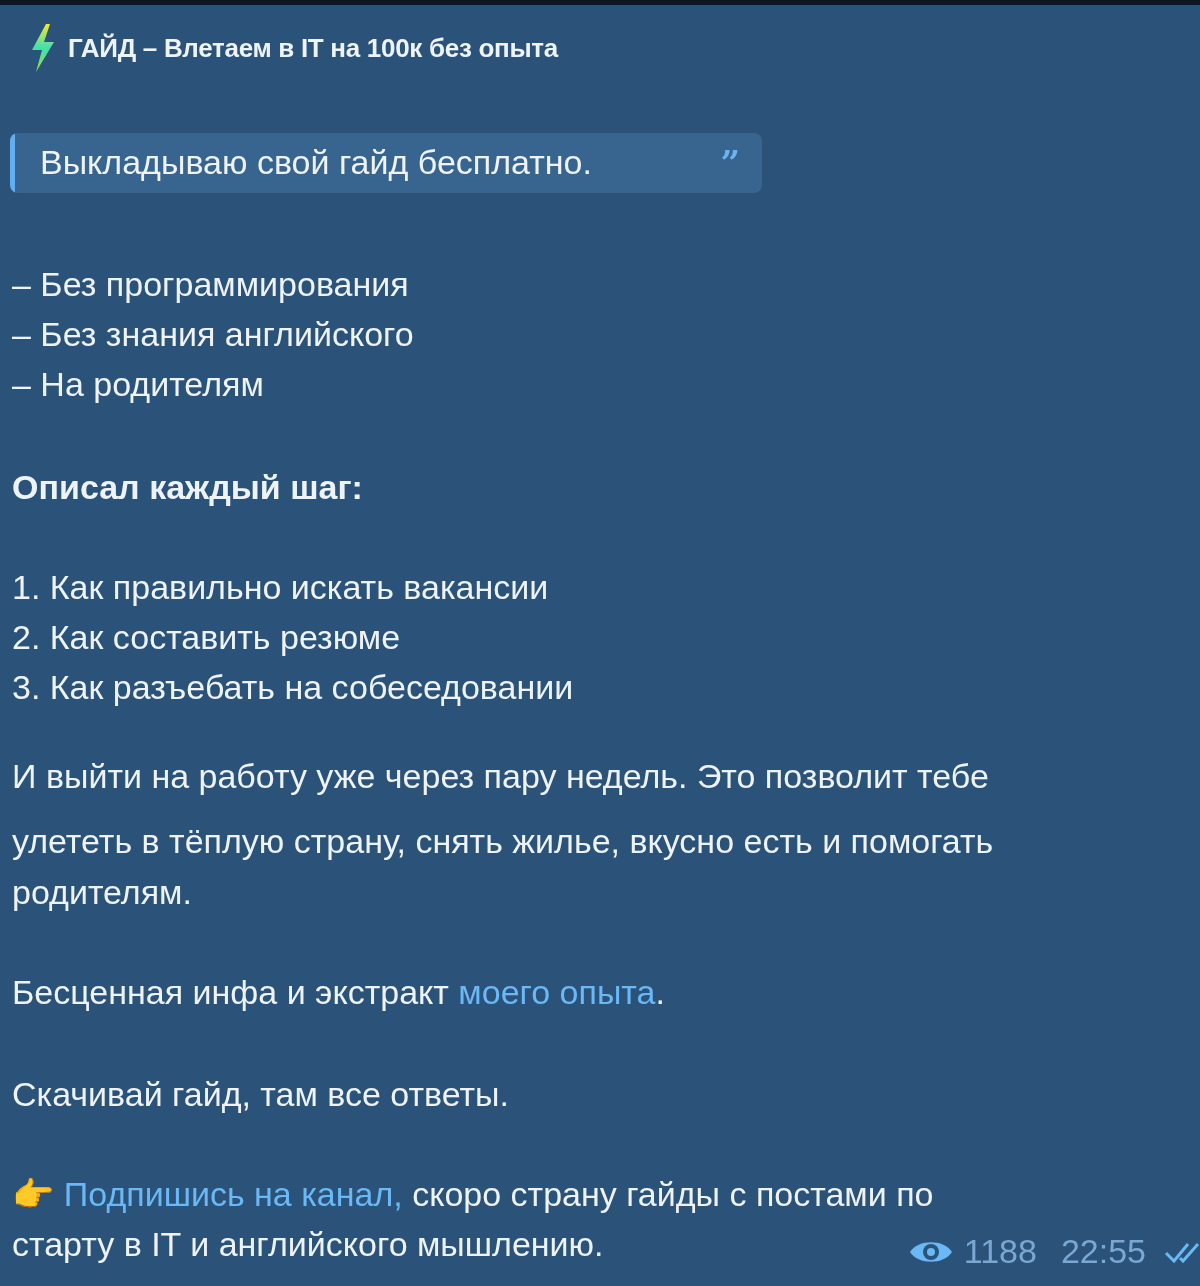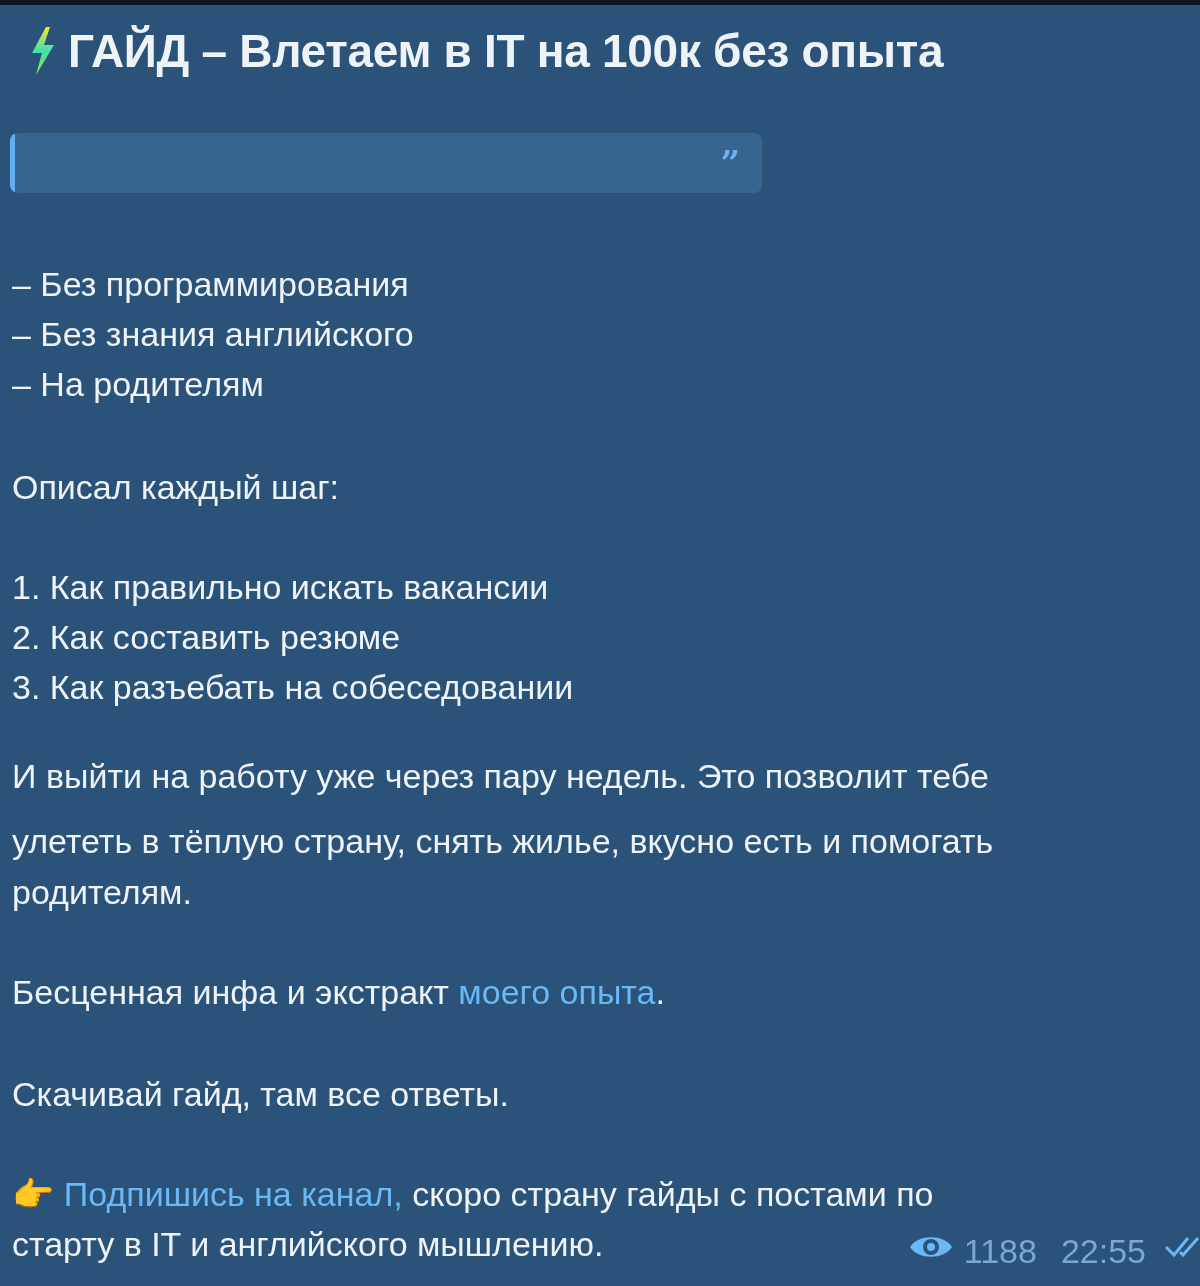--- a/index.html
+++ b/index.html
@@ -4,30 +4,30 @@
 <style>
   html, body { margin: 0; padding: 0; }
   body {
     width: 1200px; height: 1286px; overflow: hidden;
     background: #2b5278;
     font-family: "Liberation Sans", "DejaVu Sans", sans-serif;
     color: #eef3f8;
     position: relative;
   }
   .topbar { position: absolute; left: 0; top: 0; width: 1200px; height: 5px; background: #0e1621; }
-  .title { position: absolute; left: 30px; top: 24px; display: flex; align-items: center; font-size: 46px; font-weight: bold; letter-spacing: -0.3px; }
+  .title { position: absolute; left: 30px; top: 24px; display: flex; align-items: center; font-size: 26px; font-weight: bold; letter-spacing: -0.3px; }
   .bolt { width: 26px; height: 48px; margin-right: 12px; }
   .quote { position: absolute; left: 10px; top: 133px; width: 752px; height: 60px; background: #386490; border-radius: 8px; overflow: hidden; }
   .quote-bar { position: absolute; left: 0; top: 0; width: 5px; height: 100%; background: #62aef0; }
   .quote-text { position: absolute; left: 30px; top: 10px; font-size: 34px; white-space: nowrap; }
   .quote-mark { position: absolute; right: 22px; top: 10px; font-size: 34px; font-weight: bold; color: #6ab4f5; font-family: "DejaVu Serif", serif; }
   .line { position: absolute; left: 12px; font-size: 34px; white-space: nowrap; line-height: 50px; text-align: center; }
-  .bold { font-weight: normal; }
+  .bold { font-weight: bold; }
   .link { color: #6ab8f5; font-weight: normal; cursor: pointer; }
-  .meta { position: absolute; right: 0; top: 1232px; display: flex; font-size: 34px; color: #7aa8d3; }
+  .meta { position: absolute; right: 0; top: 1232px; display: flex; align-items: center; font-size: 34px; color: #7aa8d3; }
   .eye { width: 46px; height: 30px; margin-right: 10px; }
   .check { width: 36px; height: 28px; margin-left: 18px; }
   .gap { width: 24px; }
 </style>
 </head>
 <body>
 
 <div class="topbar"></div>
 
 <div>
@@ -40,20 +40,21 @@
           <stop offset="1" stop-color="#9be23a"></stop>
         </linearGradient>
       </defs>
       <path d="M16 0 L2 26 L12 26 L6 48 L24 18 L14 18 L20 0 Z" fill="url(#bg)"></path>
     </svg>
     <span>ГАЙД – Влетаем в IT на 100к без опыта</span>
   </div>
 
   <div class="quote">
     <div class="quote-bar"></div>
+    <span class="quote-text">Выкладываю свой гайд бесплатно.</span>
     <span class="quote-mark">”</span>
   </div>
 
   <div class="line" style="top:259px">– Без программирования</div>
   <div class="line" style="top:309px">– Без знания английского</div>
   <div class="line" style="top:359px">– На родителям</div>
 
   <div class="line bold" style="top:462px">Описал каждый шаг:</div>
 
   <div class="line" style="top:562px">1. Как правильно искать вакансии</div>

